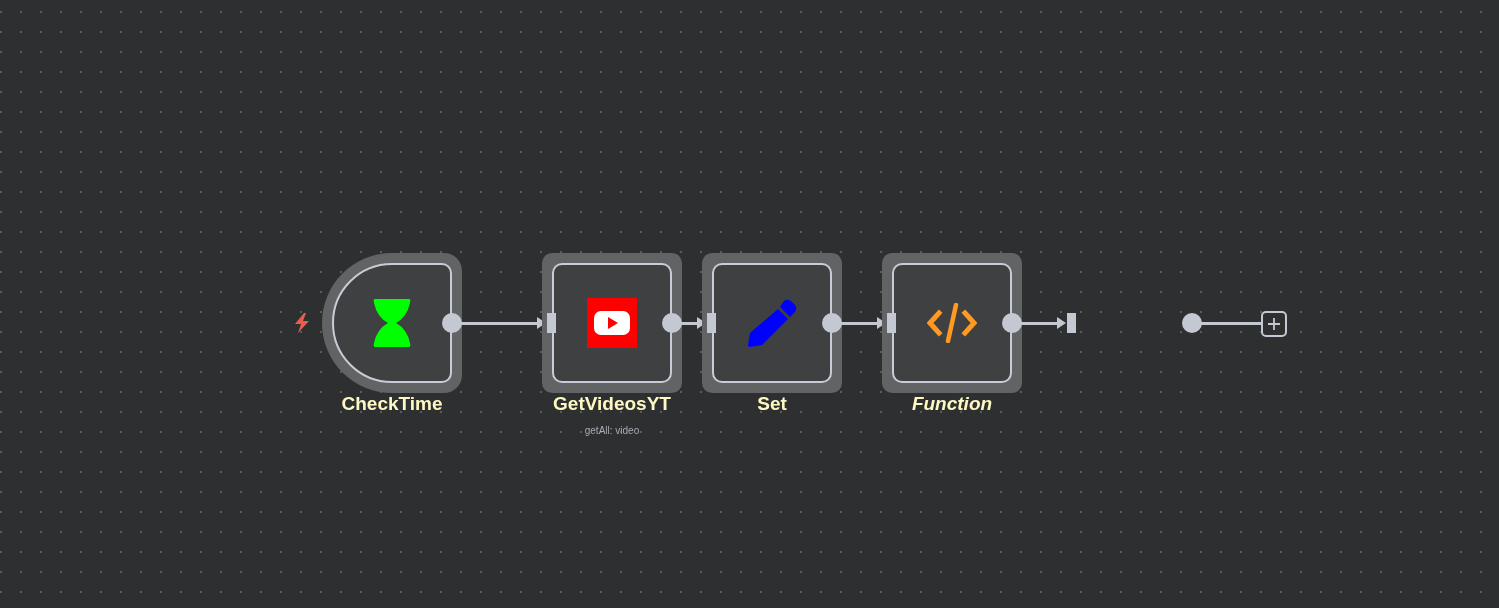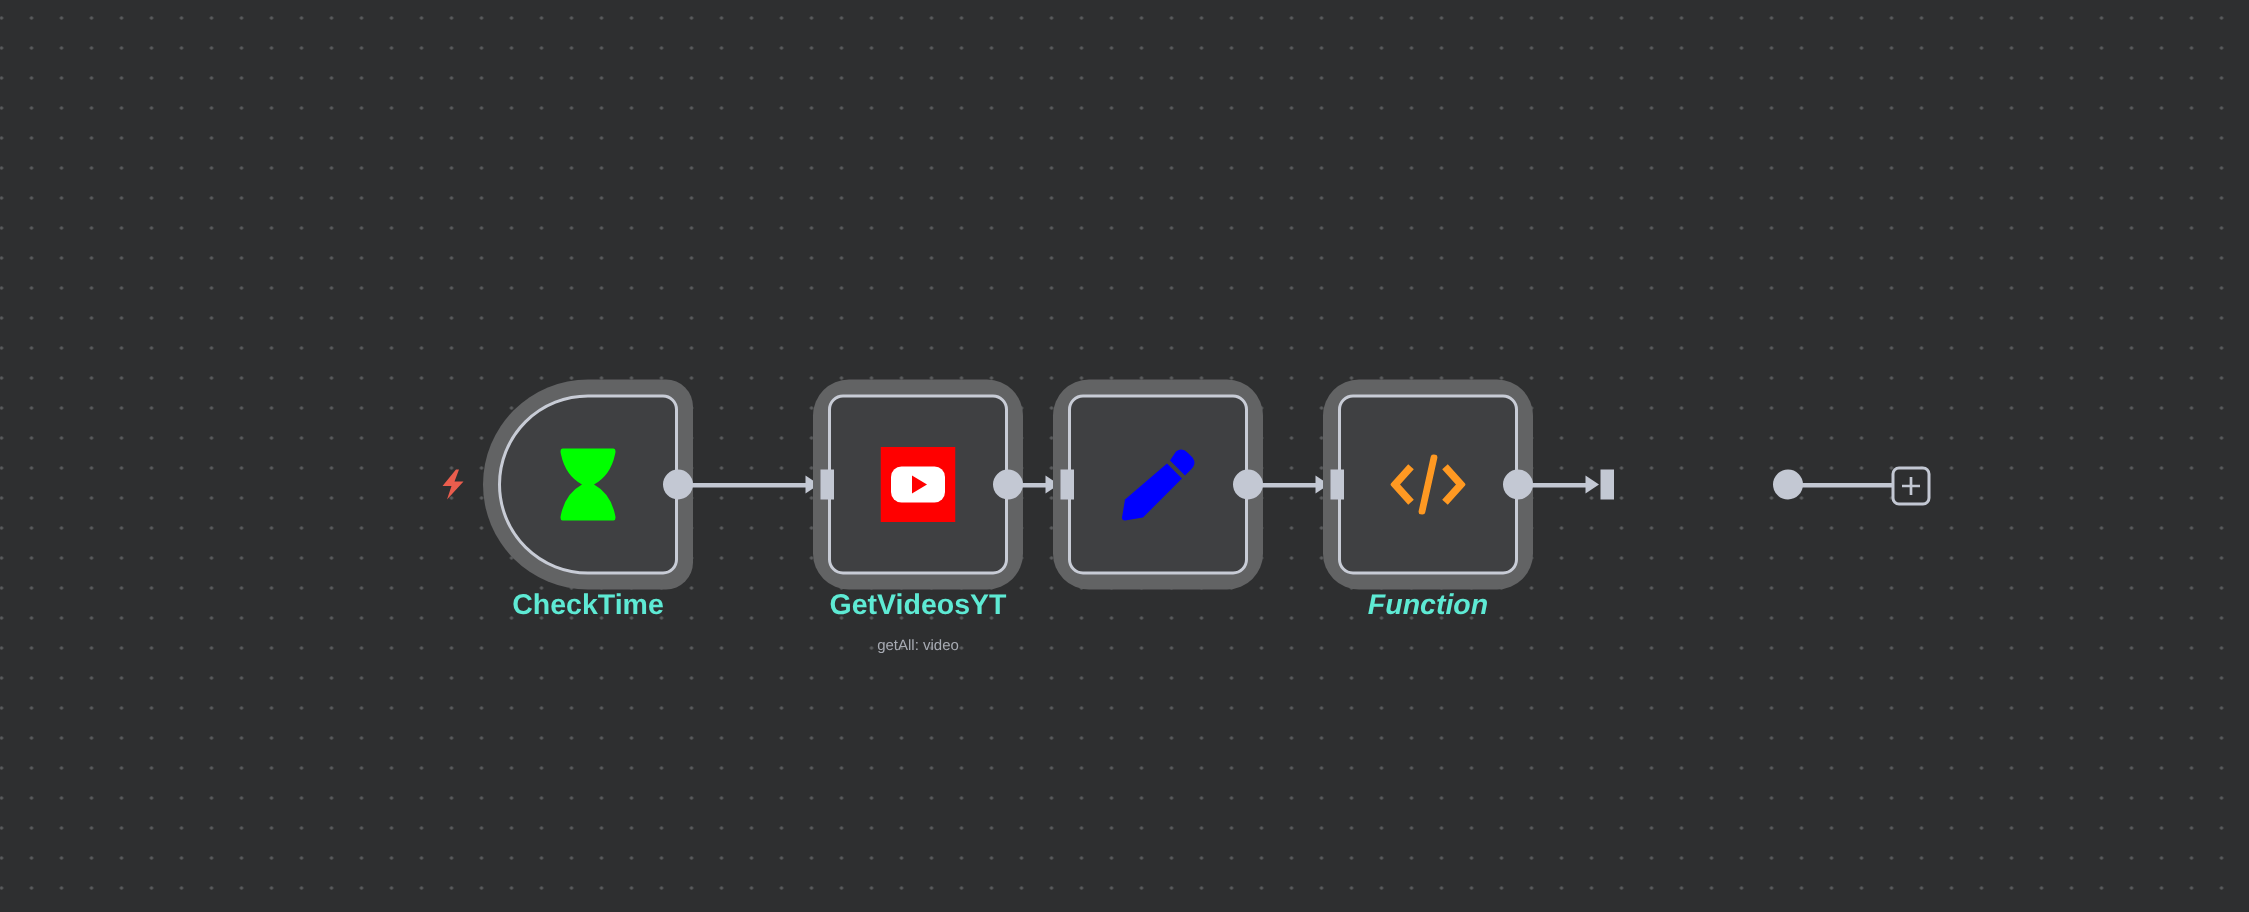--- a/index.html
+++ b/index.html
@@ -7,32 +7,32 @@
     width: 1499px; height: 608px; overflow: hidden; position: relative;
     background-color: #2e2f30;
     background-image: radial-gradient(circle, #5a5b5d 0.9px, transparent 1.3px);
     background-size: 20px 20px;
     background-position: -9px 2px;
     font-family: "Liberation Sans", sans-serif;
   }
   .canvas { position: absolute; inset: 0; }
   .node {
     position: absolute; width: 140px; height: 140px; box-sizing: border-box;
-    background: #626364; border-radius: 24px; top: 253px;
+    background: #626364; border-radius: 10px; top: 253px;
   }
   .node.trigger { border-radius: 70px 18px 18px 70px; }
   .node-inner {
     position: absolute; left: 10px; top: 10px; width: 120px; height: 120px; box-sizing: border-box;
     background: #3f4042; border: 2px solid #c8ccd6; border-radius: 10px;
     display: flex; align-items: center; justify-content: center;
   }
   .node.trigger .node-inner { border-radius: 60px 10px 10px 60px; }
   .node-label {
     position: absolute; top: 140px; left: -40px; width: 220px; text-align: center;
-    color: #5eead4; font-weight: bold; font-size: 19px; line-height: 22px;
+    color: #fef9c3; font-weight: bold; font-size: 19px; line-height: 22px;
   }
   .node-sub {
     position: absolute; top: 169px; left: -60px; width: 260px; text-align: center;
     color: #a7abb3; font-size: 10px; line-height: 18px;
   }
   .out-dot {
     position: absolute; width: 20px; height: 20px; border-radius: 50%;
     background: #c3c8d3; top: 313px;
   }
   .in-handle {
@@ -92,20 +92,21 @@
   <div class="edge" style="left:680px; width:18px;"></div>
   <div class="arrow" style="left:697px;"></div>
 
   <div class="node" style="left:702px;">
     <div class="node-inner">
       <svg width="52" height="52" viewBox="0 0 52 52">
         <path d="M38 4 Q42 1 46 5 L49 8 Q52 12 48 16 L44 20 L34 10 Z" fill="#0000ff"></path>
         <path d="M32 12 L42 22 L16 48 L4 50 Q2 50 2 48 L4 36 Z" fill="#0000ff"></path>
       </svg>
     </div>
+    <div class="node-label">Set</div>
   </div>
   <div class="in-handle" style="left:707px;"></div>
   <div class="out-dot" style="left:822px;"></div>
 
   <div class="edge" style="left:840px; width:38px;"></div>
   <div class="arrow" style="left:877px;"></div>
 
   <div class="node" style="left:882px;font-style:italic;">
     <div class="node-inner">
       <svg width="50" height="40" viewBox="0 0 50 40">

